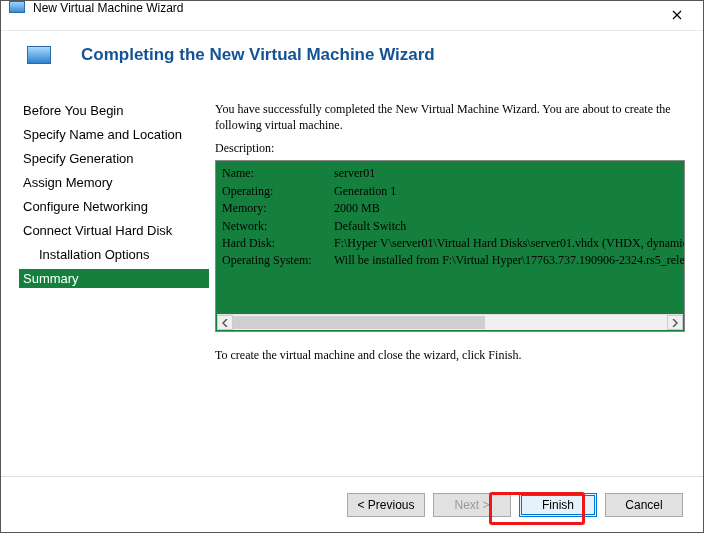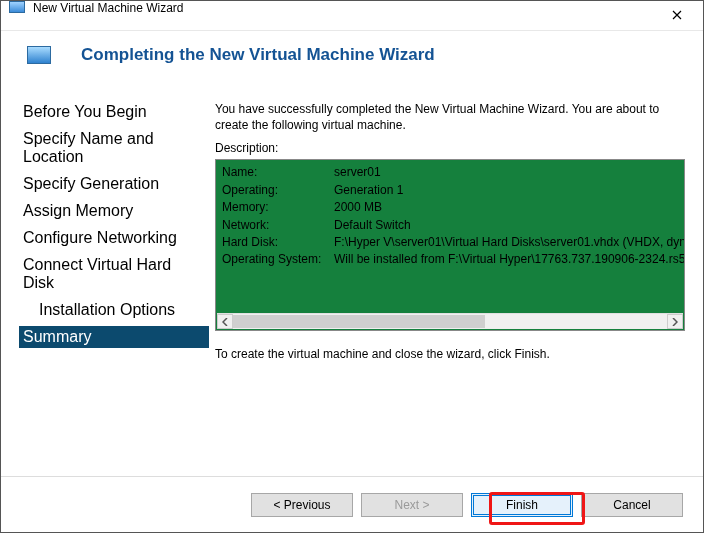--- a/index.html
+++ b/index.html
@@ -49,30 +49,31 @@
     padding: 0 18px;
   }
   .nav {
     width: 190px;
     flex: none;
     padding-top: 14px;
   }
   .nav-item {
     padding: 2px 4px;
     margin-bottom: 5px;
-    font-size: 16px;
+    font-size: 13px;
     color:#000;
     cursor: pointer;
   }
   .nav-item.indent { padding-left: 20px; }
-  .nav-item.sel { background:#0c4a6e; color:#fff; }
+  .nav-item.sel { background:#15803d; color:#fff; }
   .main {
     flex: 1;
     padding-top: 14px;
     padding-left: 6px;
+    font-family: Liberation Serif, serif;
   }
   .intro { line-height:1.35; margin-bottom:8px; }
   .desc-label { margin-bottom: 4px; }
   .desc-box {
     border:1px solid #888;
     background:#15803d;
     height: 172px;
     position:relative;
   }
   .desc-inner {
@@ -92,21 +93,21 @@
   .hs-thumb { position:absolute; left:0; top:1px; bottom:1px; width:58%; background:#cfcfcf; }
   .post { margin-top:16px; }
   .footer {
     position:absolute; left:0; right:0; bottom:0;
     height:56px;
     border-top:1px solid #ddd;
     display:flex; align-items:center; justify-content:flex-end;
     padding: 0 20px; gap:8px;
   }
   button.win {
-    width:102px; height:24px;
+    width:78px; height:24px;
     border:1px solid #a7a7a7;
     background:#e1e1e1;
     font: inherit;
     color:#000;
     cursor:pointer;
   }
   button.win.disabled { color:#9a9a9a; cursor:default; }
   button.win.primary { background:#e5f1fb; border:1px solid #0078d7; outline:1px solid #0078d7; outline-offset:-3px;}
   .highlight-ring {
     position:absolute;

